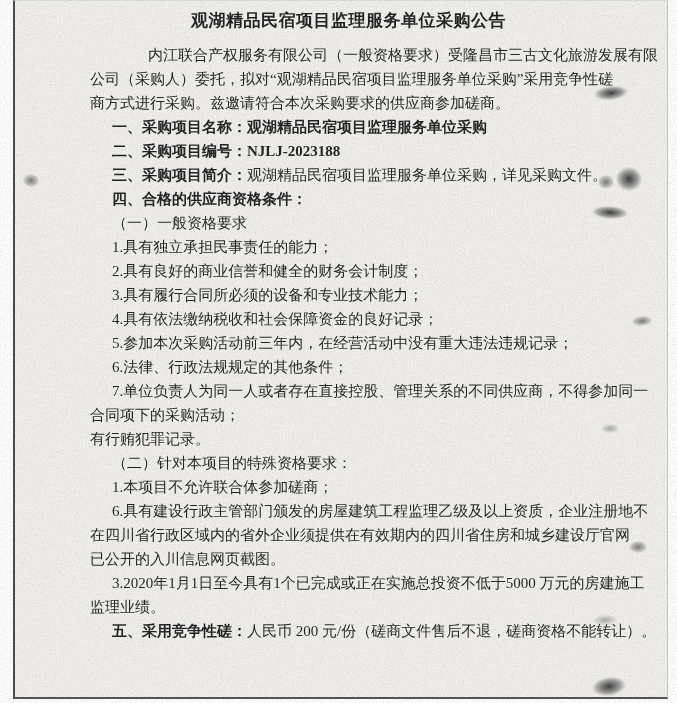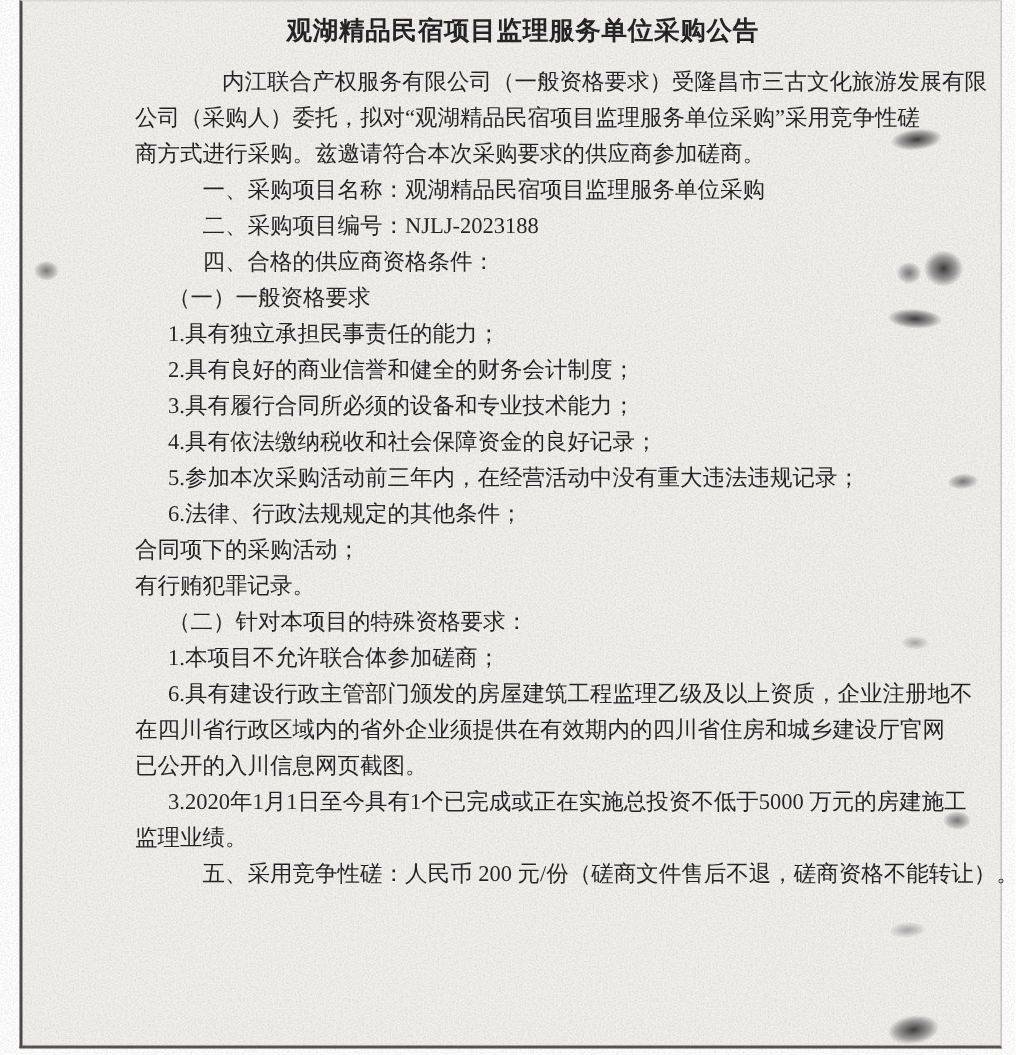--- a/index.html
+++ b/index.html
@@ -55,21 +55,21 @@
   }
   .line {
     font-size: 15px;
     line-height: 24px;
     white-space: nowrap;
     letter-spacing: 0;
   }
   .line.intro { text-indent: 58px; }
   .line.item  { text-indent: 22px; }
   .line.cont  { text-indent: 0; }
-  .b { font-weight: normal; margin-left: 23px; }
+  .b { font-weight: bold; }
   .u { text-underline-offset: 3px; text-decoration-thickness: 1px; }
   
   .smudge {
     position: absolute;
     border-radius: 50%;
     filter: blur(0.4px);
     pointer-events: none;
   }
   .sm-dark {
     background: radial-gradient(ellipse at center, rgba(25,25,25,0.85) 0%, rgba(30,30,30,0.4) 45%, rgba(0,0,0,0) 72%);
@@ -98,28 +98,30 @@
   <div class="paper"></div>
 
   <div class="content">
     <div class="doc-title">观湖精品民宿项目监理服务单位采购公告</div>
     <div>
         <div class="line intro"><span class="u">内江联合产权服务有限公司</span><span>（一般资格要求）受</span><span class="u">隆昌市三古文化旅游发展有限</span></div>
         <div class="line cont"><span class="u">公司</span><span>（采购人）委托，拟对“</span><span class="u">观湖精品民宿项目监理服务单位采购</span><span>”采用竞争性磋</span></div>
         <div class="line cont"><span>商方式进行采购。兹邀请符合本次采购要求的供应商参加磋商。</span></div>
         <div class="line item"><span class="b">一、采购项目名称：观湖精品民宿项目监理服务单位采购</span></div>
         <div class="line item"><span class="b">二、采购项目编号：NJLJ-2023188</span></div>
+        <div class="line item"><span class="b">三、采购项目简介：</span><span>观湖精品民宿项目监理服务单位采购，详见采购文件。</span></div>
         <div class="line item"><span class="b">四、合格的供应商资格条件：</span></div>
         <div class="line item"><span>（一）一般资格要求</span></div>
         <div class="line item"><span>1.具有独立承担民事责任的能力；</span></div>
         <div class="line item"><span>2.具有良好的商业信誉和健全的财务会计制度；</span></div>
         <div class="line item"><span>3.具有履行合同所必须的设备和专业技术能力；</span></div>
         <div class="line item"><span>4.具有依法缴纳税收和社会保障资金的良好记录；</span></div>
         <div class="line item"><span>5.参加本次采购活动前三年内，在经营活动中没有重大违法违规记录；</span></div>
         <div class="line item"><span>6.法律、行政法规规定的其他条件；</span></div>
+        <div class="line item"><span>7.单位负责人为同一人或者存在直接控股、管理关系的不同供应商，不得参加同一</span></div>
         <div class="line cont"><span>合同项下的采购活动；</span></div>
         <div class="line cont"><span>有行贿犯罪记录。</span></div>
         <div class="line item"><span>（二）针对本项目的特殊资格要求：</span></div>
         <div class="line item"><span>1.本项目不允许联合体参加磋商；</span></div>
         <div class="line item"><span>6.具有建设行政主管部门颁发的房屋建筑工程监理乙级及以上资质，企业注册地不</span></div>
         <div class="line cont"><span>在四川省行政区域内的省外企业须提供在有效期内的四川省住房和城乡建设厅官网</span></div>
         <div class="line cont"><span>已公开的入川信息网页截图。</span></div>
         <div class="line item"><span>3.2020年1月1日至今具有1个已完成或正在实施总投资不低于5000 万元的房建施工</span></div>
         <div class="line cont"><span>监理业绩。</span></div>
         <div class="line item"><span class="b">五、采用竞争性磋：</span><span>人民币 200 元/份（磋商文件售后不退，磋商资格不能转让）。</span></div>

